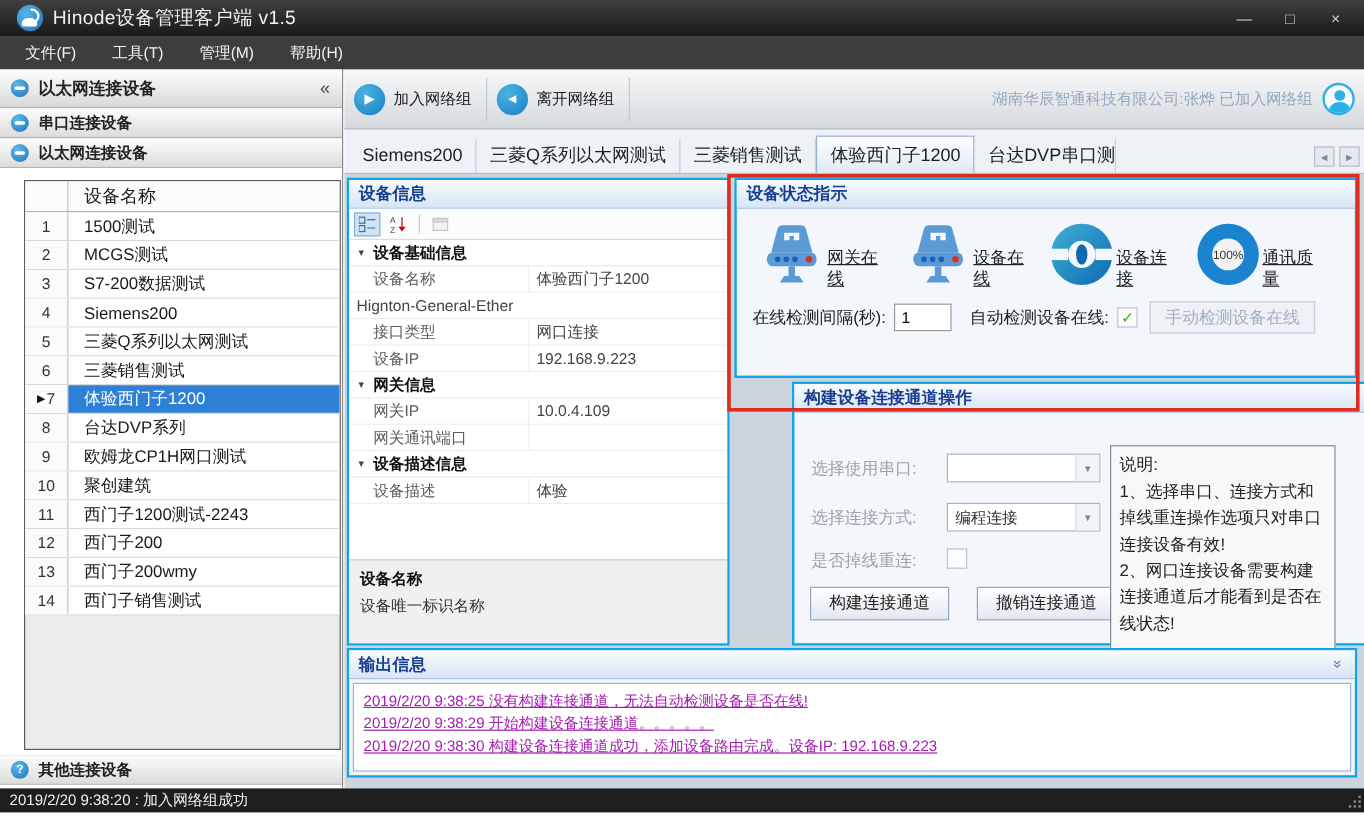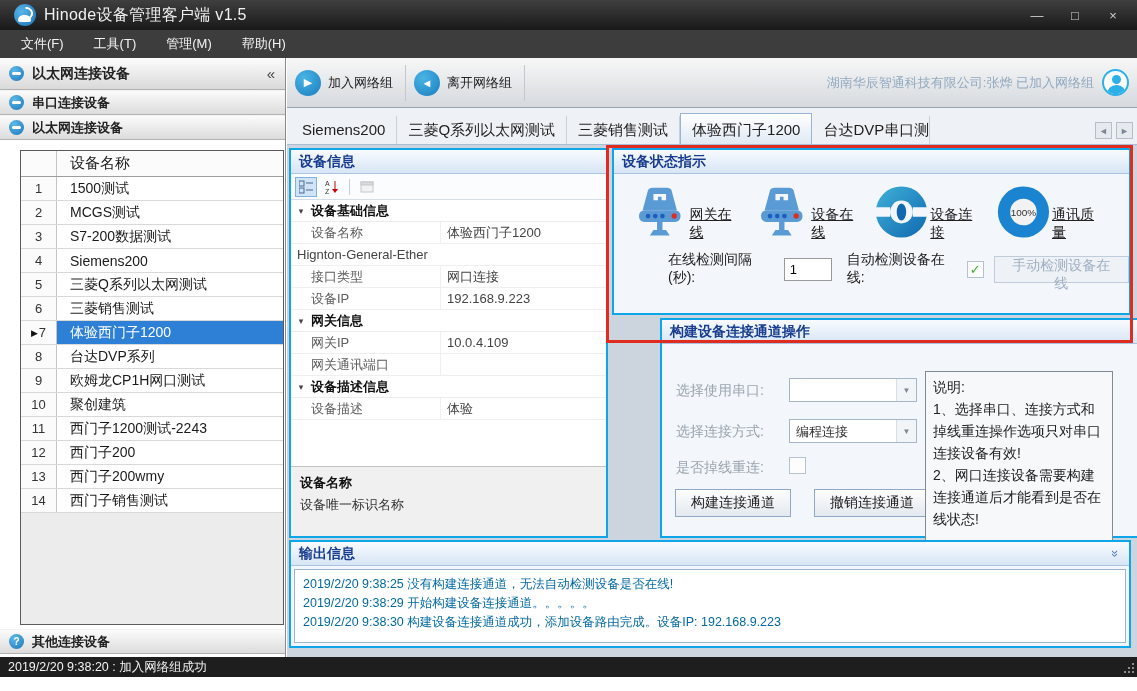--- a/index.html
+++ b/index.html
@@ -119,21 +119,21 @@
   .pg-desc .t { font-weight:bold; color:#111; margin-bottom:4px; }
   .pg-desc .d { color:#333; }
 
   
   .p-status { left:612px; top:148px; width:519px; height:167px; }
   .ind-row { display:flex; justify-content:space-around; padding:8px 18px 0 10px; }
   .ind { display:flex; flex-direction:row; align-items:flex-end; width:110px;text-decoration:underline; }
   .ind svg { display:block; }
   .ind .ilbl { margin-top:4px; font-size:14px; color:#222; }
   .ctl-row { display:flex; align-items:center; gap:7px; padding:9px 0 0 13px; }
-  .ctl-row .clbl { font-size:14px; color:#222;margin-left:41px; }
+  .ctl-row .clbl { font-size:14px; color:#222; }
   .interval-input { width:48px; height:23px; border:1px solid #9a9a9a; padding-left:5px;
     font-size:13px; font-family:inherit; background:#fff; }
   .chk { width:17px; height:17px; background:#fdfdfd; border:1px solid #b5c2d0;
     display:flex; align-items:center; justify-content:center; }
   .chk.checked { color:#3fae29; font-weight:bold; font-size:13px; }
   .btn { border:1px solid #8fa8c4; background:linear-gradient(#fdfdfd,#e3e9f0);
     font-size:14px; color:#222; font-family:inherit; }
   .btn.disabled { color:#9fb0c2; background:#eef1f5; border-color:#c0ccda; }
   .manual-btn { height:27px; padding:0 12px; margin-left:3px; }
 
@@ -151,21 +151,21 @@
     border:1px solid #808a94; background:#f6f8fa; padding:4px 7px; overflow:hidden; }
   .note-box p { font-size:14px; color:#222; line-height:22px; }
   .sc-arrow { position:absolute; right:5px; color:#9aa6b2; font-size:10px; }
 
   
   .p-output { left:289px; top:540px; width:842px; height:108px; }
   .out-collapse { margin-left:auto; margin-right:10px; color:#4f74a8; font-weight:normal;
     transform:rotate(90deg); font-size:13px; }
   .out-body { position:absolute; left:3px; top:27px; right:3px; bottom:3px; background:#ffffff;
     border:1px solid #9db4cd; padding:5px 8px; }
-  .out-line { font-size:12.5px; color:#0369a1; line-height:19px; white-space:nowrap; }
+  .out-line { font-size:12.5px; color:#a21caf; line-height:19px; white-space:nowrap;text-decoration:underline; }
 
   
   .annotation { left:606px; top:145px; width:527px; height:198px; border:3px solid #e02b20;
     pointer-events:none; z-index:60; background:transparent; }
 
   
   .statusbar { left:0; top:657px; width:1137px; height:20px; background:#1e1e1e;
     color:#f2f2f2; font-size:12.5px; display:flex; align-items:center; padding-left:8px; }
   .grip { margin-left:auto; margin-right:3px; width:12px; height:12px; position:relative; }
   .grip::before { content:""; position:absolute; right:0; bottom:0; width:2px; height:2px;

